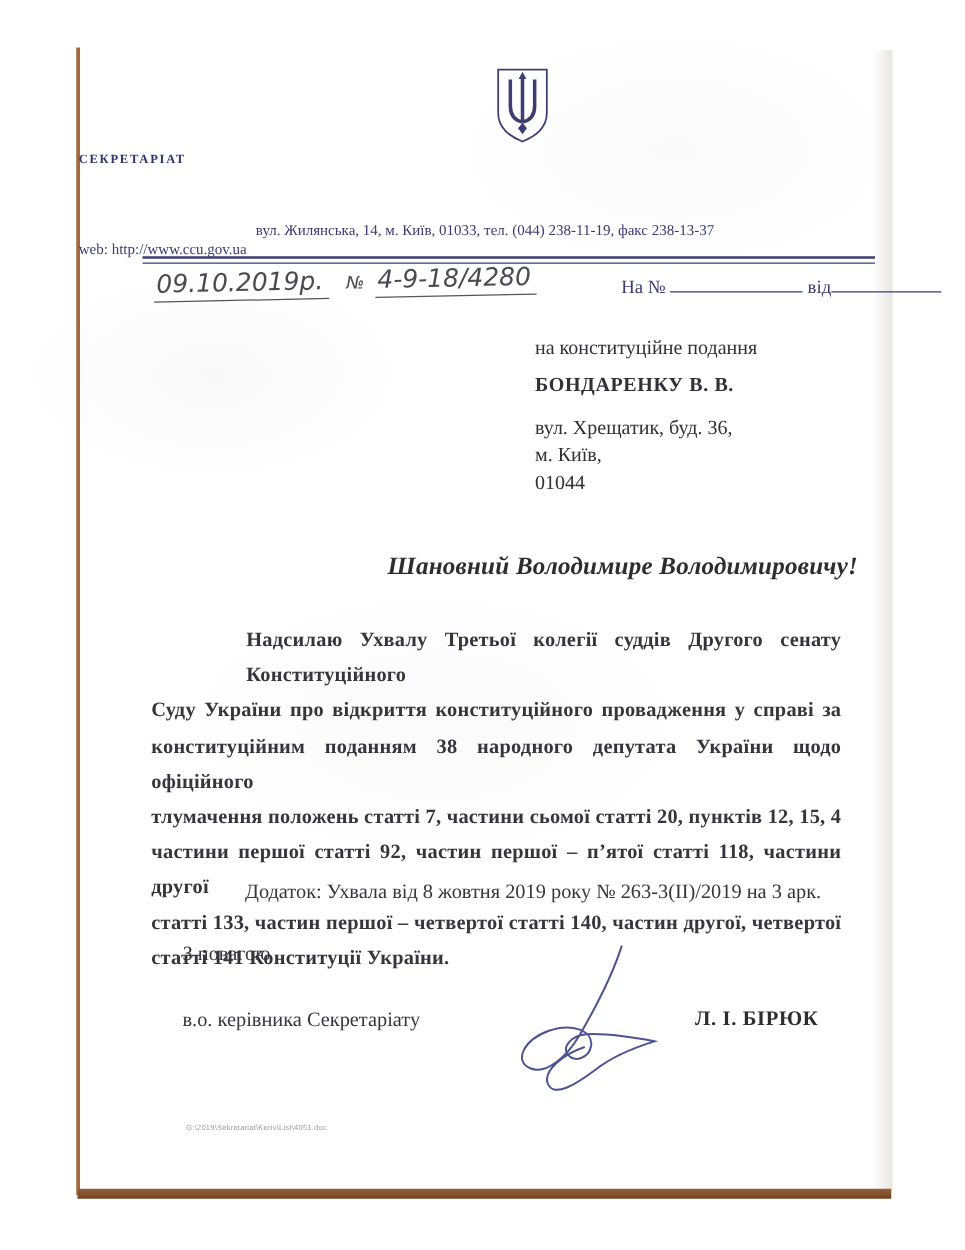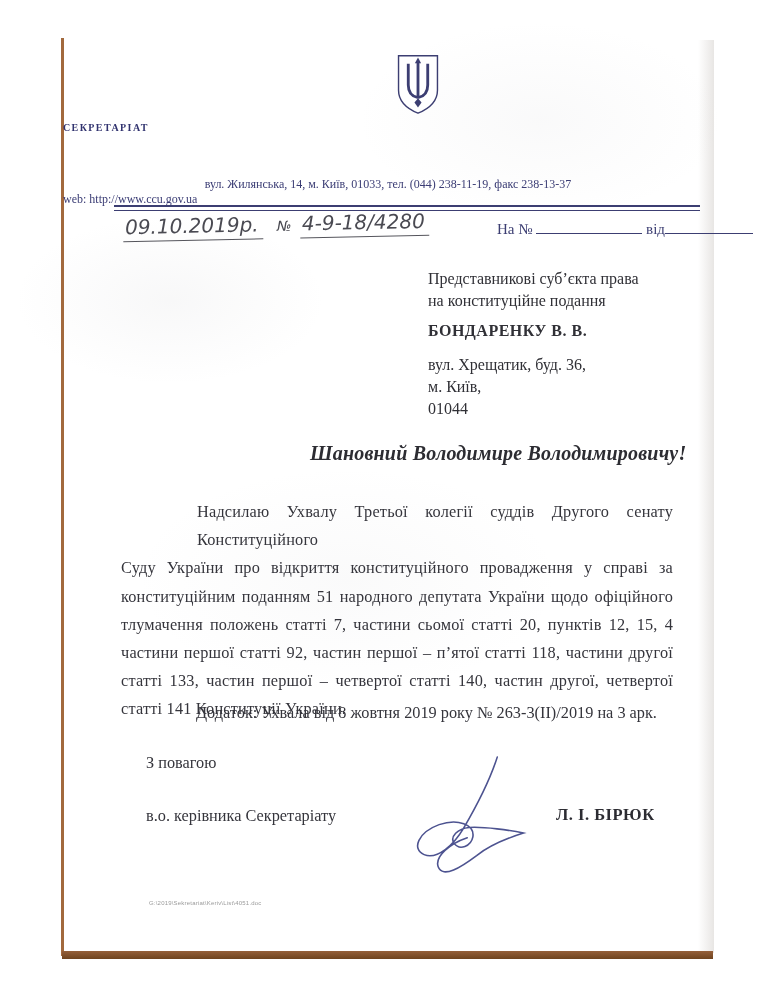--- a/index.html
+++ b/index.html
@@ -38,21 +38,21 @@
          vertical-align:baseline;}
   
   .recipient{left:428px;top:268px;width:260px;font-size:16px;line-height:22px;color:#303036;}
   .recipient .name{font-weight:bold;letter-spacing:0.5px;margin:8px 0 12px 0;}
   
   .salutation{left:278px;top:442px;font-size:20px;font-weight:bold;font-style:italic;
         color:#2c2c32;letter-spacing:0.2px;margin-left:32px;}
   
   .bodytext{left:121px;top:498px;width:552px;font-size:16.3px;line-height:28.2px;
         color:#35353c;letter-spacing:0.2px;}
-  .body-line{text-align:justify;text-align-last:justify;}
+  .body-line{text-align:justify;text-align-last:justify;font-weight:bold;}
   .body-line.first{padding-left:76px;}
   .body-line.last{text-align-last:left;}
   .attachment{left:196px;top:703px;font-size:16.3px;color:#35353c;}
   
   .regards{left:146px;top:753px;font-size:16.3px;color:#35353c;}
   .position{left:146px;top:806px;font-size:16.3px;color:#35353c;}
   .signername{left:556px;top:805px;font-size:16.5px;font-weight:bold;color:#2c2c32;
         letter-spacing:0.5px;}
   .signature{left:396px;top:744px;width:150px;height:150px;}
   .filepath{left:149px;top:900px;font-size:6px;color:#9b9b9b;
@@ -87,34 +87,33 @@
     <span class="hw-no">№</span>
     <span class="hw-ul">4-9-18/4280</span>
   </div>
   <div class="abs onref">
     <span>На №</span>
     <span class="blank" style="width:106px"></span>
     <span>від</span><span class="blank" style="width:88px"></span>
   </div>
 
   <div class="abs recipient">
-    <div>Представникові суб’єкта права</div>
     <div>на конституційне подання</div>
     <div class="name">БОНДАРЕНКУ В. В.</div>
     <div>вул. Хрещатик, буд. 36,</div>
     <div>м. Київ,</div>
     <div>01044</div>
   </div>
 
   <div class="abs salutation">Шановний Володимире Володимировичу!</div>
 
   <div class="abs bodytext">
     <div class="body-line first">Надсилаю Ухвалу Третьої колегії суддів Другого сенату Конституційного</div>
     <div class="body-line">Суду України про відкриття конституційного провадження у справі за</div>
-    <div class="body-line">конституційним поданням 51 народного депутата України щодо офіційного</div>
+    <div class="body-line">конституційним поданням 38 народного депутата України щодо офіційного</div>
     <div class="body-line">тлумачення положень статті 7, частини сьомої статті 20, пунктів 12, 15, 4</div>
     <div class="body-line">частини першої статті 92, частин першої – п’ятої статті 118, частини другої</div>
     <div class="body-line">статті 133, частин першої – четвертої статті 140, частин другої, четвертої</div>
     <div class="body-line last">статті 141 Конституції України.</div>
   </div>
 
   <div class="abs attachment">Додаток: Ухвала від 8 жовтня 2019 року № 263-3(ІІ)/2019 на 3 арк.</div>
 
   <div class="abs regards">З повагою</div>
   <div class="abs position">в.о. керівника Секретаріату</div>

